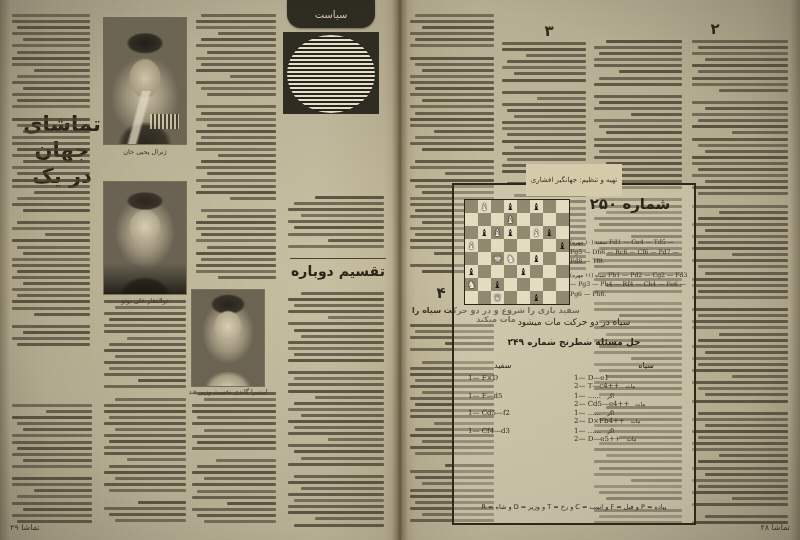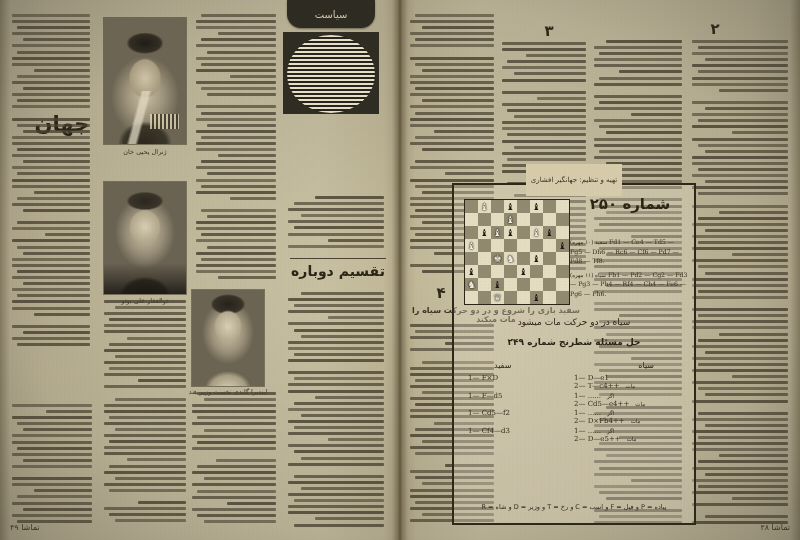--- a/index.html
+++ b/index.html
@@ -149,21 +149,23 @@
 
   <div class="page left">
 
     <div class="tab">سیاست</div>
 
     <div class="stripebox">
       <div class="stripecircle"></div>
     </div>
 
     <div class="bigtitle">
+      <div>تماشای</div>
       <div>جهان</div>
+      <div>در یک</div>
     </div>
 
     <div class="photo" style="left:104px;top:18px;width:82px;height:126px;">
       <div class="ph-inner" style="background:
         radial-gradient(ellipse 34px 40px at 50% 62%, #cabfa4 0%, #9d937b 55%, #6d6554 100%),
         linear-gradient(180deg,#8b836c 0%,#746d59 100%);"></div>
       <div class="ph-inner" style="background:
         radial-gradient(ellipse 26px 15px at 50% 20%, #201d16 0%, #332e24 60%, rgba(0,0,0,0) 72%),
         radial-gradient(ellipse 21px 26px at 50% 48%, #cfc4a8 0%, #a89c80 70%, rgba(0,0,0,0) 78%),
         radial-gradient(ellipse 36px 30px at 50% 100%, #2a261d 0%, #3b362a 60%, rgba(0,0,0,0) 75%);"></div>

